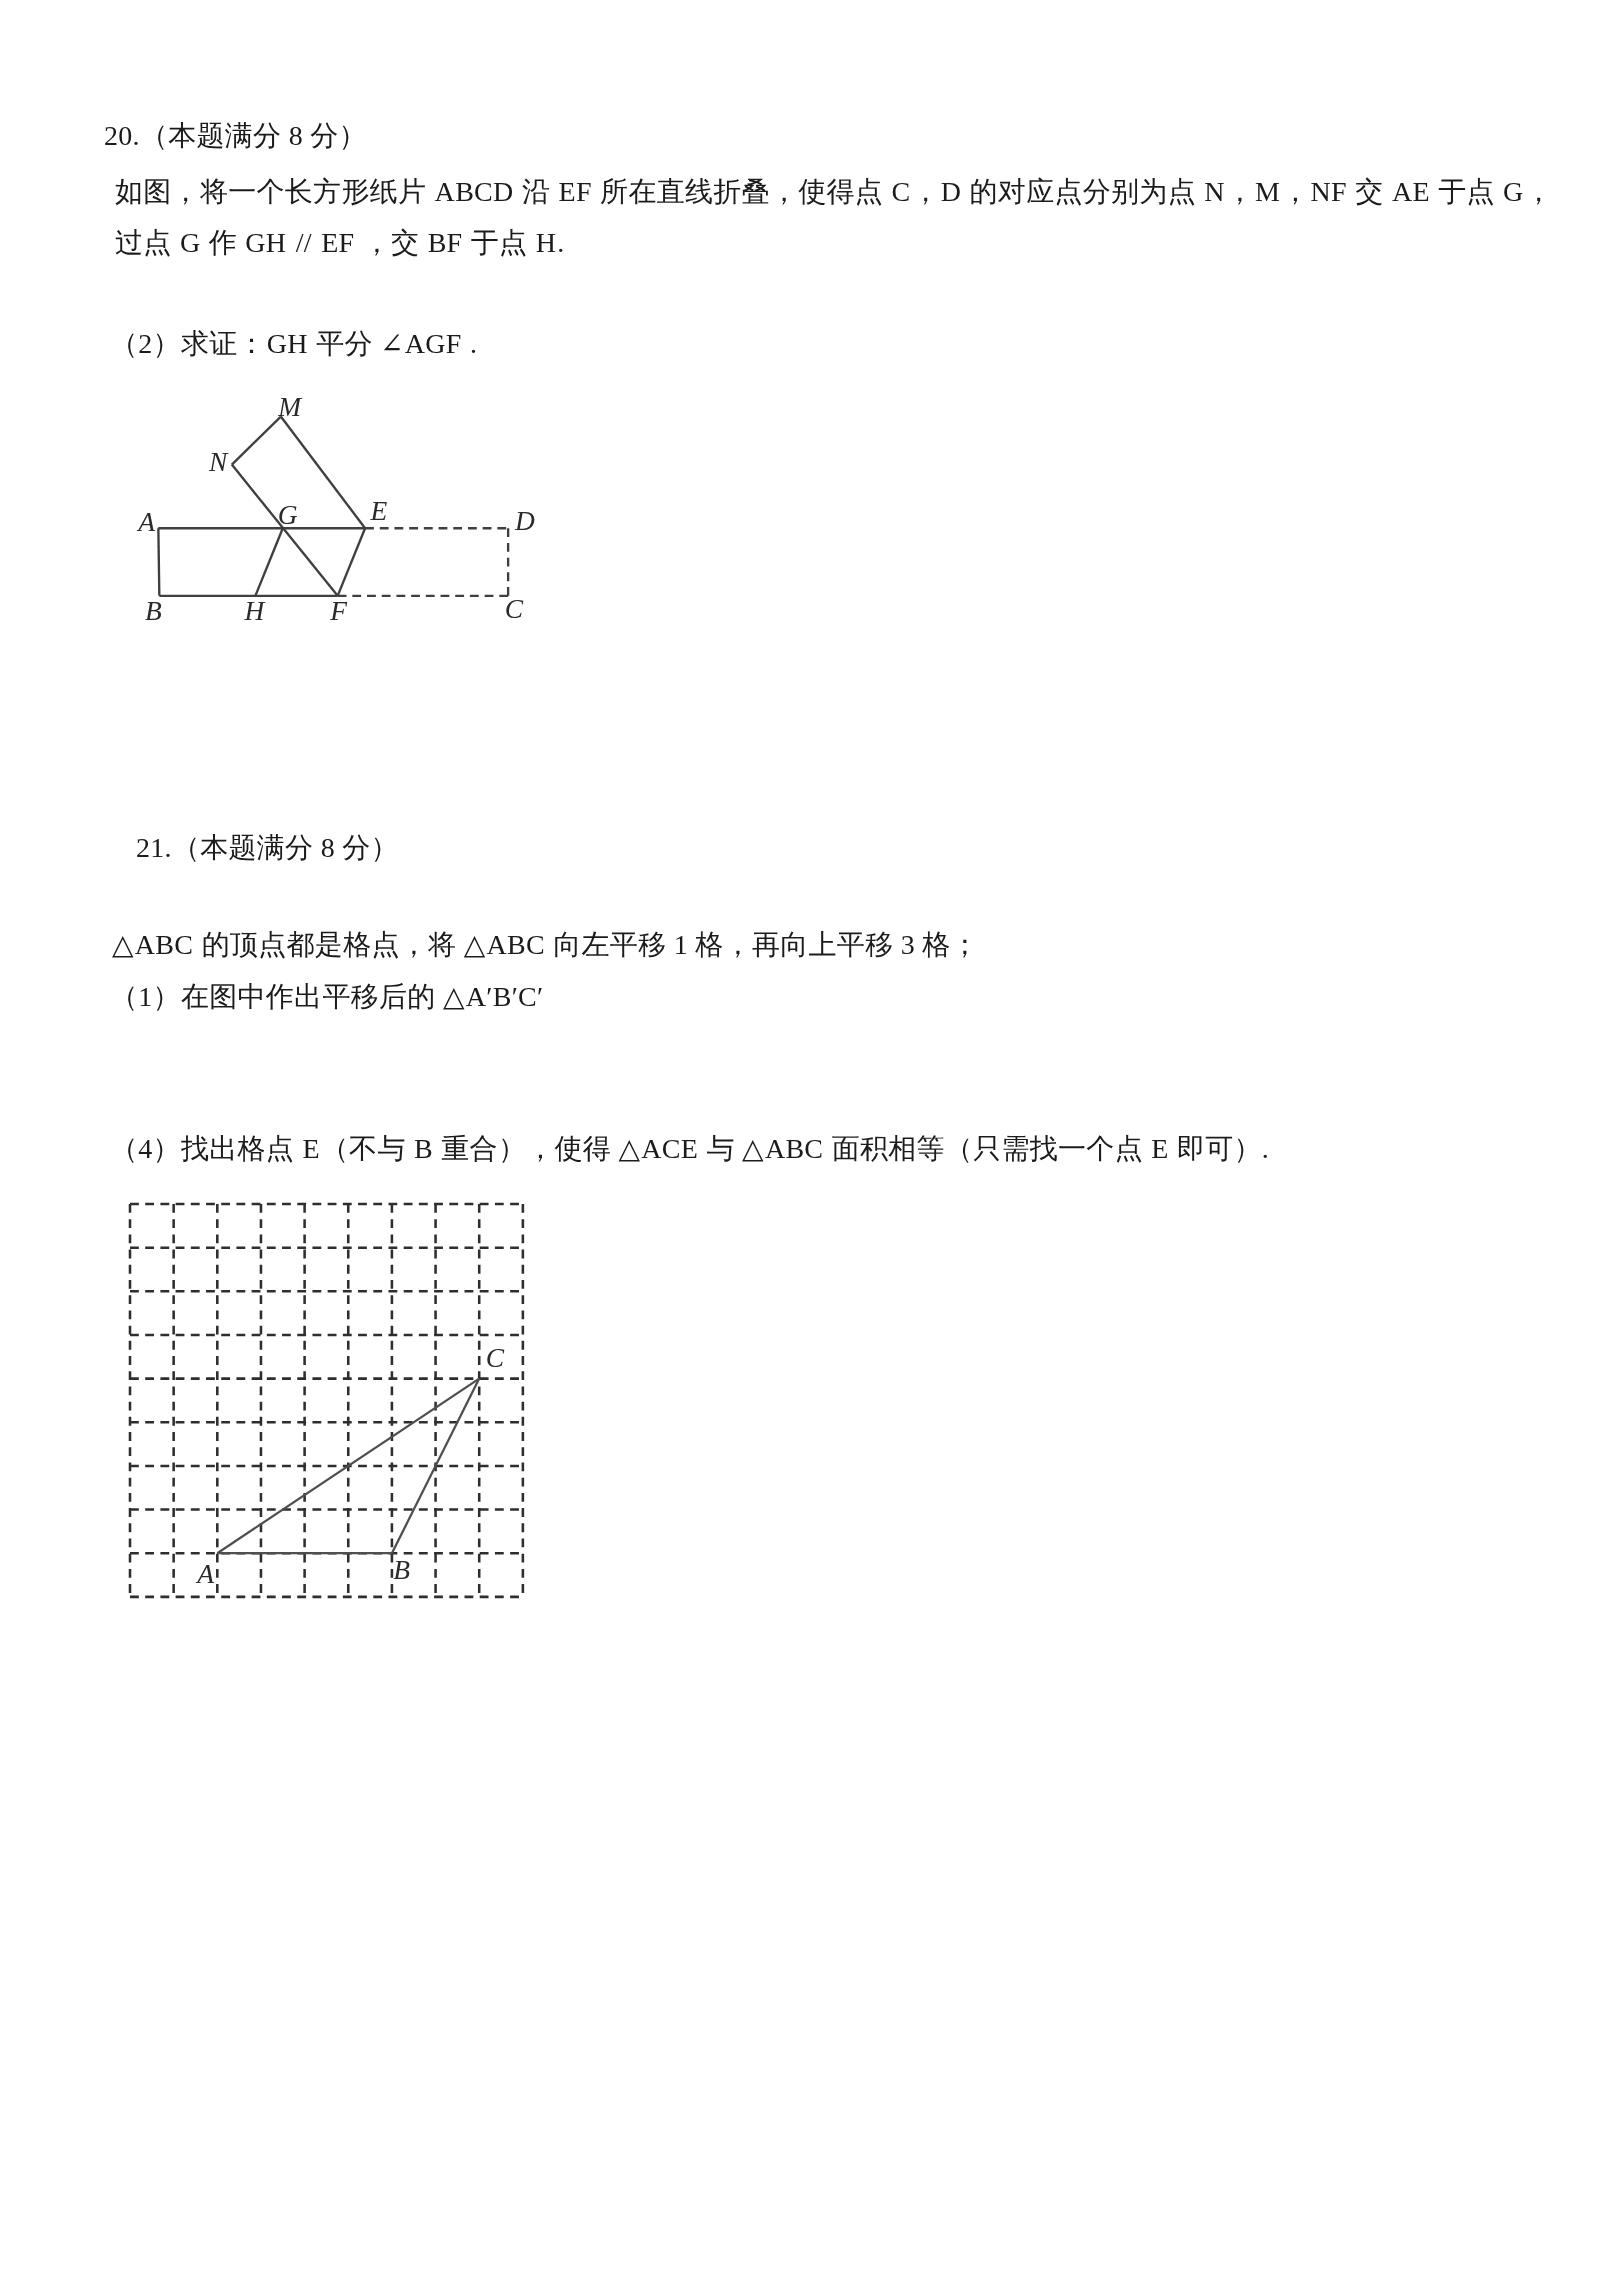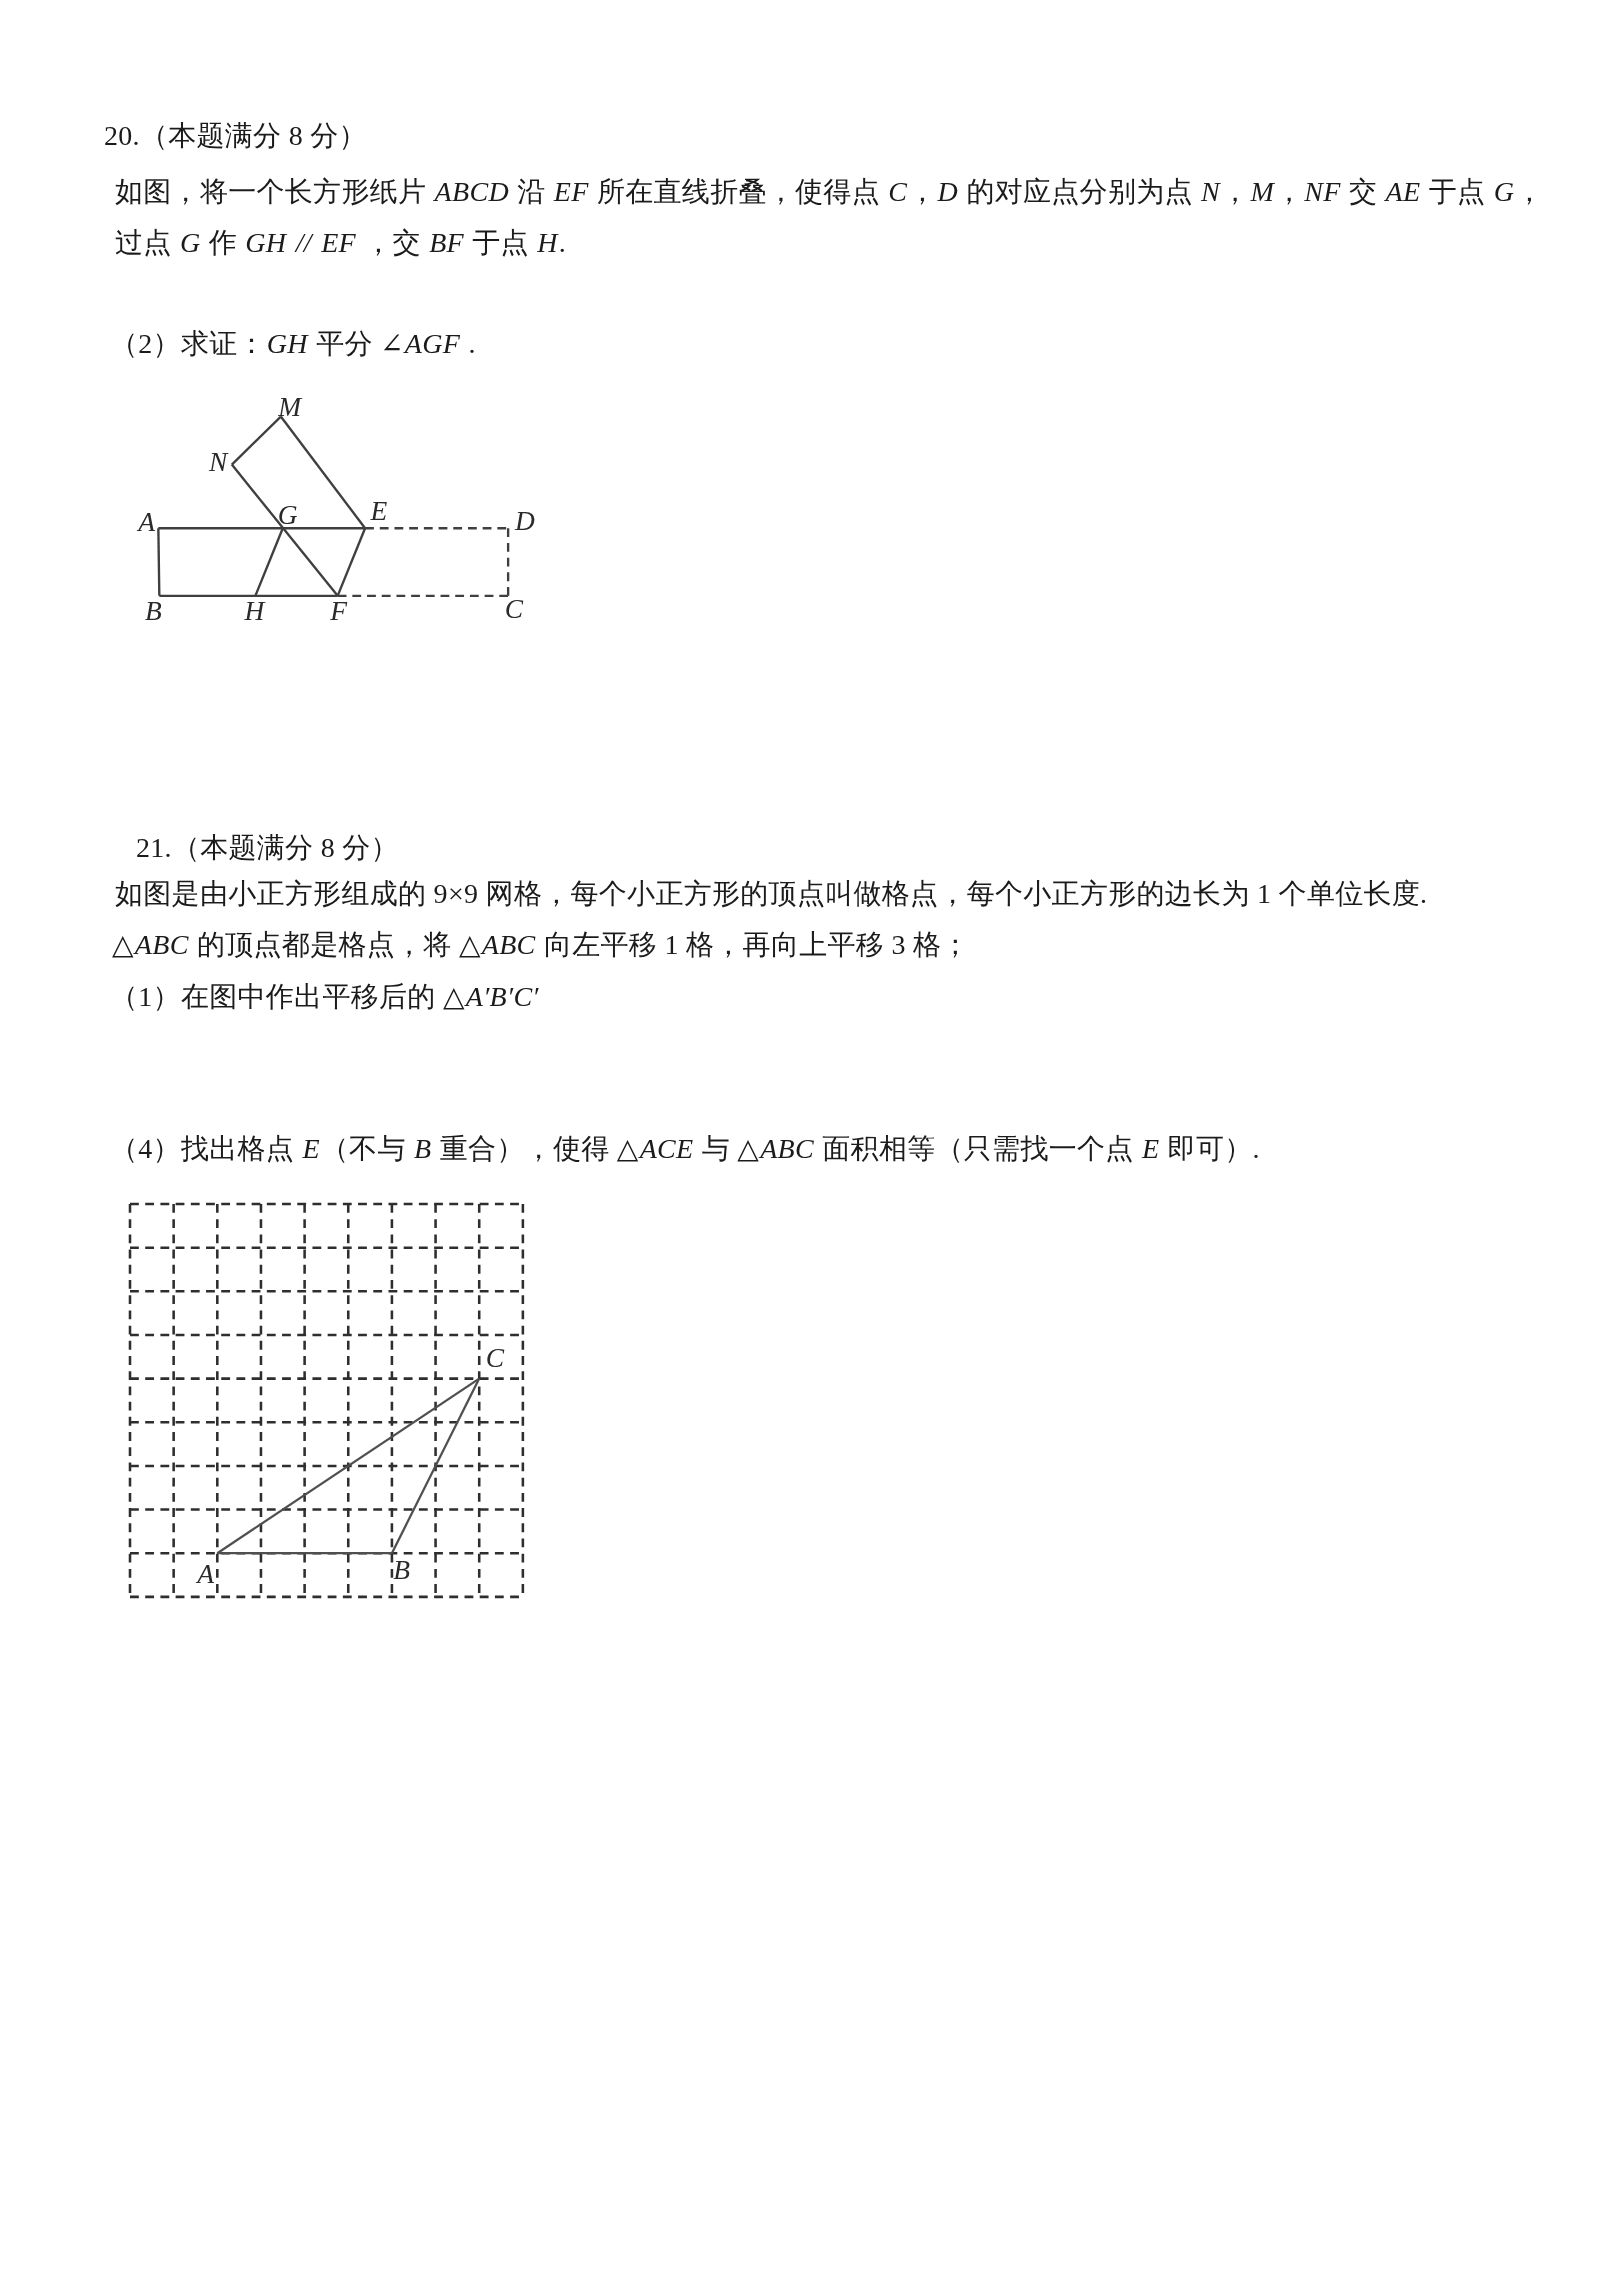--- a/index.html
+++ b/index.html
@@ -12,21 +12,21 @@
     color:#1b1b1b;
     overflow:hidden;
   }
   .line{
     position:absolute;
     font-size:28px;
     line-height:51px;
     white-space:nowrap;
     letter-spacing:0.3px;
   }
-  .line .var{font-style:italic;padding:0 1px;}
+  .line .var{padding:0 1px;}
   .line .blank{
     display:inline-block;
     height:29px;
     border-bottom:2px solid #1b1b1b;
     vertical-align:baseline;
   }
   .fig{position:absolute;overflow:visible;}
   .fig-label{
     font-family:"Liberation Serif","DejaVu Serif",serif;
     font-style:italic;
@@ -62,21 +62,20 @@
       <text x="164" y="130" class="fig-label" text-anchor="middle" dominant-baseline="central">G</text>
       <text x="257" y="126" class="fig-label" text-anchor="middle" dominant-baseline="central">E</text>
       <text x="406" y="137" class="fig-label" text-anchor="middle" dominant-baseline="central">D</text>
       <text x="27" y="228" class="fig-label" text-anchor="middle" dominant-baseline="central">B</text>
       <text x="130" y="228" class="fig-label" text-anchor="middle" dominant-baseline="central">H</text>
       <text x="216" y="228" class="fig-label" text-anchor="middle" dominant-baseline="central">F</text>
       <text x="395" y="226" class="fig-label" text-anchor="middle" dominant-baseline="central">C</text>
     </svg>
 
   <div class="line" style="left:104px;top:822px;margin-left:32px;">21.（本题满分 8 分）</div>
-  <div class="line" style="left:115px;top:868px;"><span class="txt">如图是由小正方形组成的 9×9 网格，每个小正方形的顶点叫做格点，每个小正方形的边长为 1 个单位长度.</span></div>
   <div class="line" style="left:112px;top:919px;"><span class="txt">△</span><span class="var">ABC</span><span class="txt"> 的顶点都是格点，将 △</span><span class="var">ABC</span><span class="txt"> 向左平移 1 格，再向上平移 3 格；</span></div>
   <div class="line" style="left:110px;top:971px;text-align:right;"><span class="txt">（1）在图中作出平移后的 △</span><span class="var">A′B′C′</span></div>
   <div class="line" style="left:110px;top:1123px;"><span class="txt">（4）找出格点 </span><span class="var">E</span><span class="txt">（不与 </span><span class="var">B</span><span class="txt"> 重合），使得 △</span><span class="var">ACE</span><span class="txt"> 与 △</span><span class="var">ABC</span><span class="txt"> 面积相等（只需找一个点 </span><span class="var">E</span><span class="txt"> 即可）.</span></div>
 
   <svg class="fig" id="fig21" width="412" height="412" style="left: 130px; top: 1204px;" viewBox="0 0 420 420">
       <line x1="0" y1="0" x2="0" y2="400.5" stroke="#2e2e2e" stroke-width="2.6" stroke-dasharray="9 6.5"></line>
       <line x1="44.5" y1="0" x2="44.5" y2="400.5" stroke="#2e2e2e" stroke-width="2.6" stroke-dasharray="9 6.5"></line>
       <line x1="89" y1="0" x2="89" y2="400.5" stroke="#2e2e2e" stroke-width="2.6" stroke-dasharray="9 6.5"></line>
       <line x1="133.5" y1="0" x2="133.5" y2="400.5" stroke="#2e2e2e" stroke-width="2.6" stroke-dasharray="9 6.5"></line>
       <line x1="178" y1="0" x2="178" y2="400.5" stroke="#2e2e2e" stroke-width="2.6" stroke-dasharray="9 6.5"></line>

